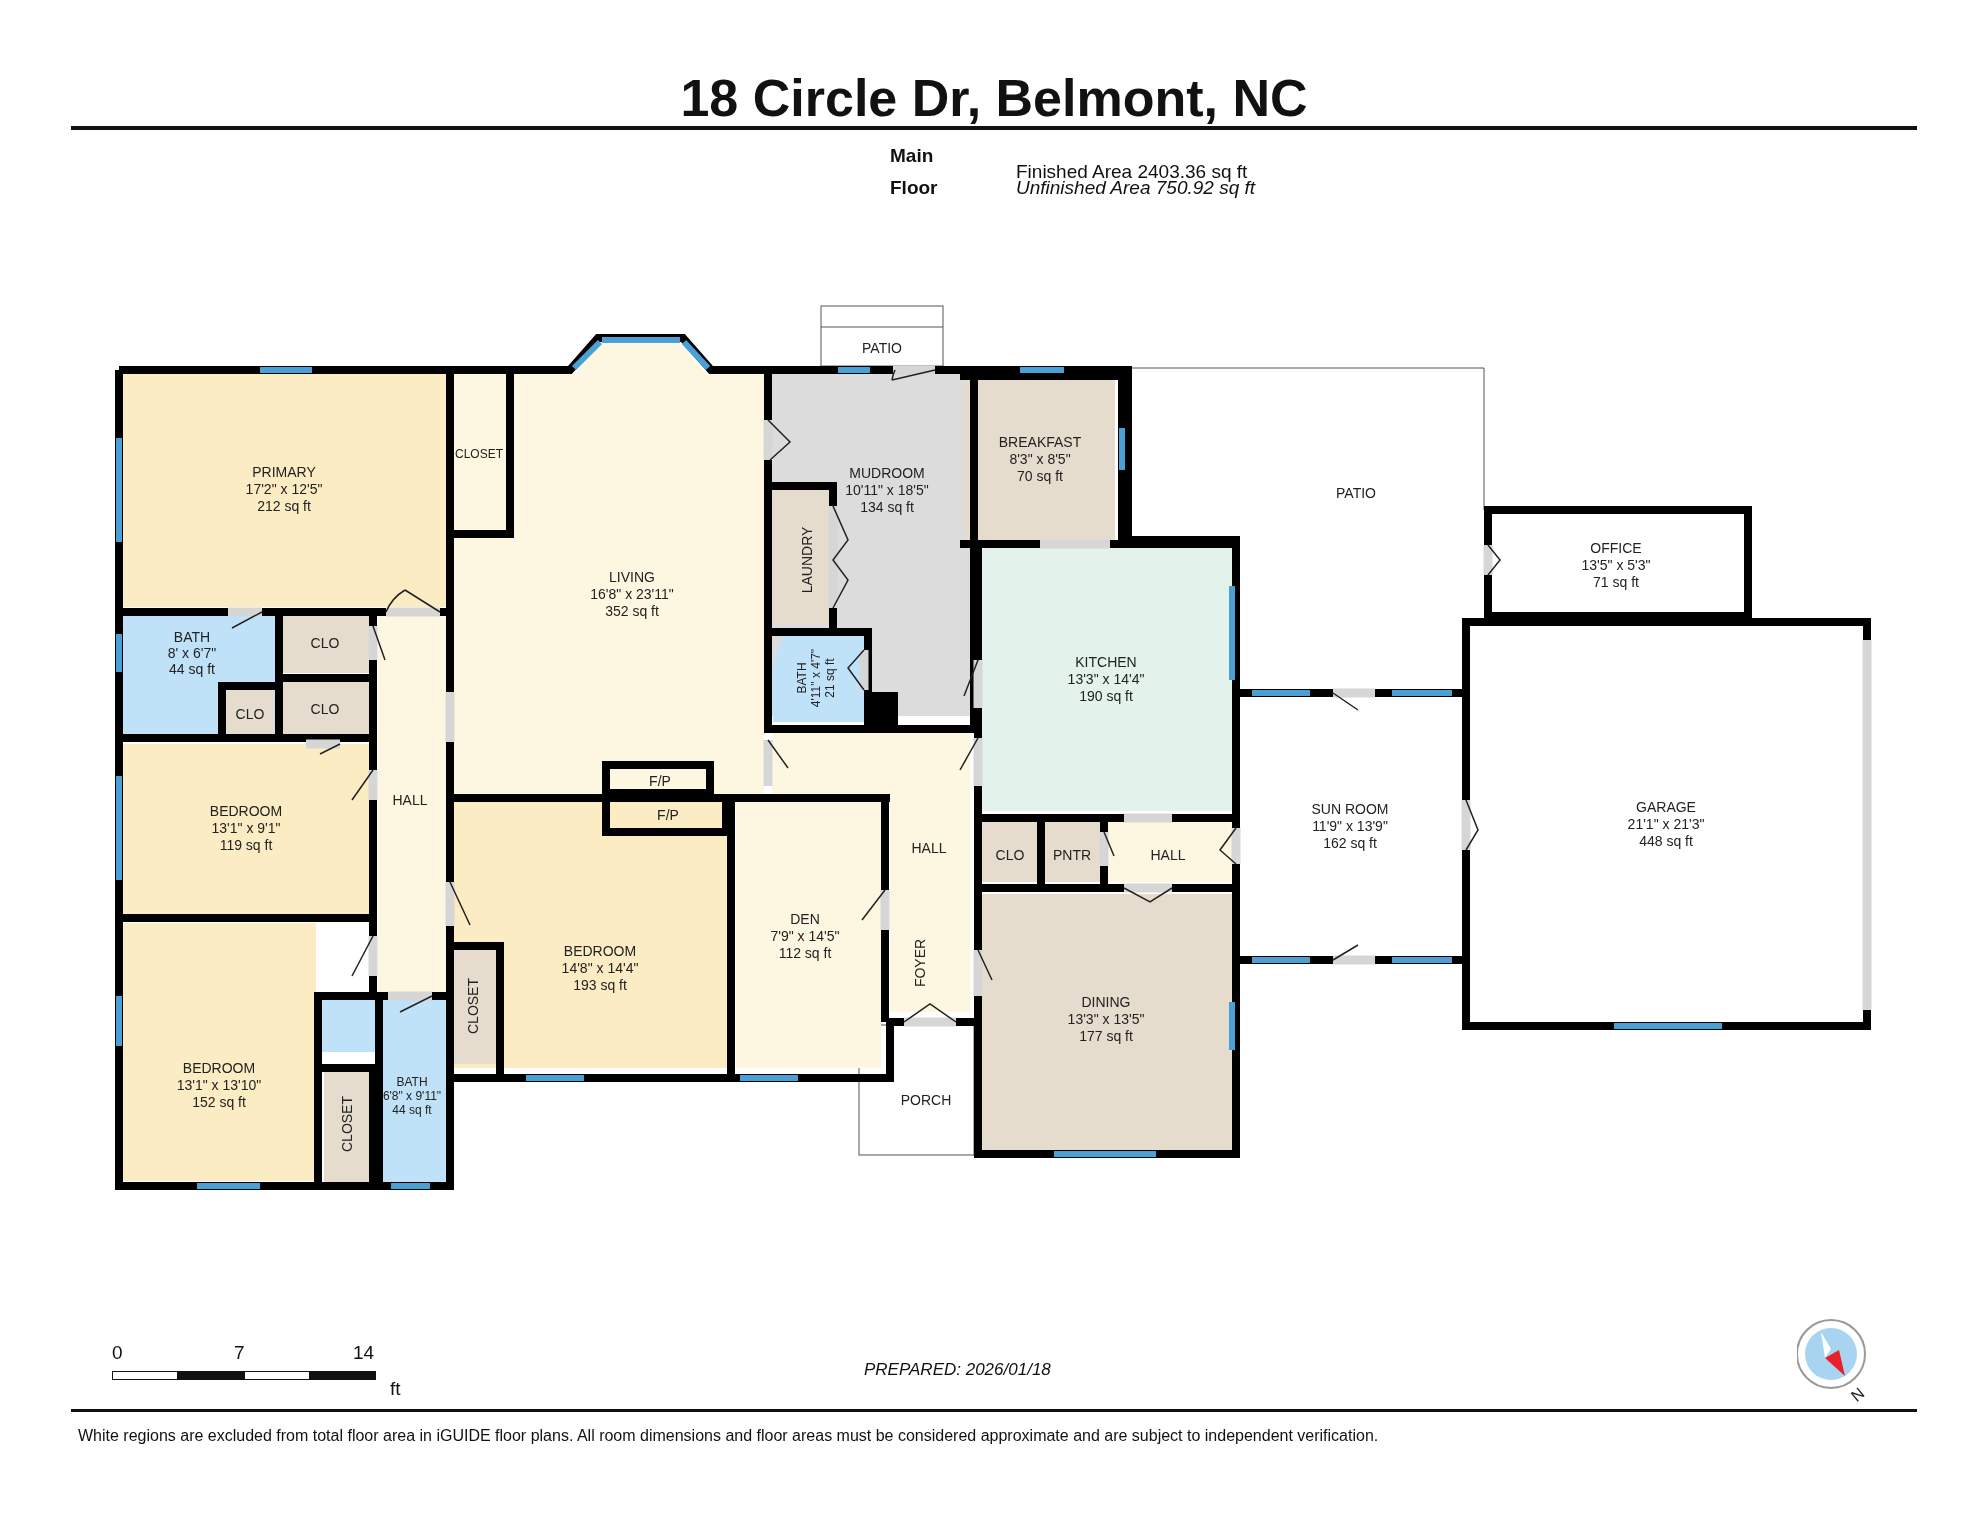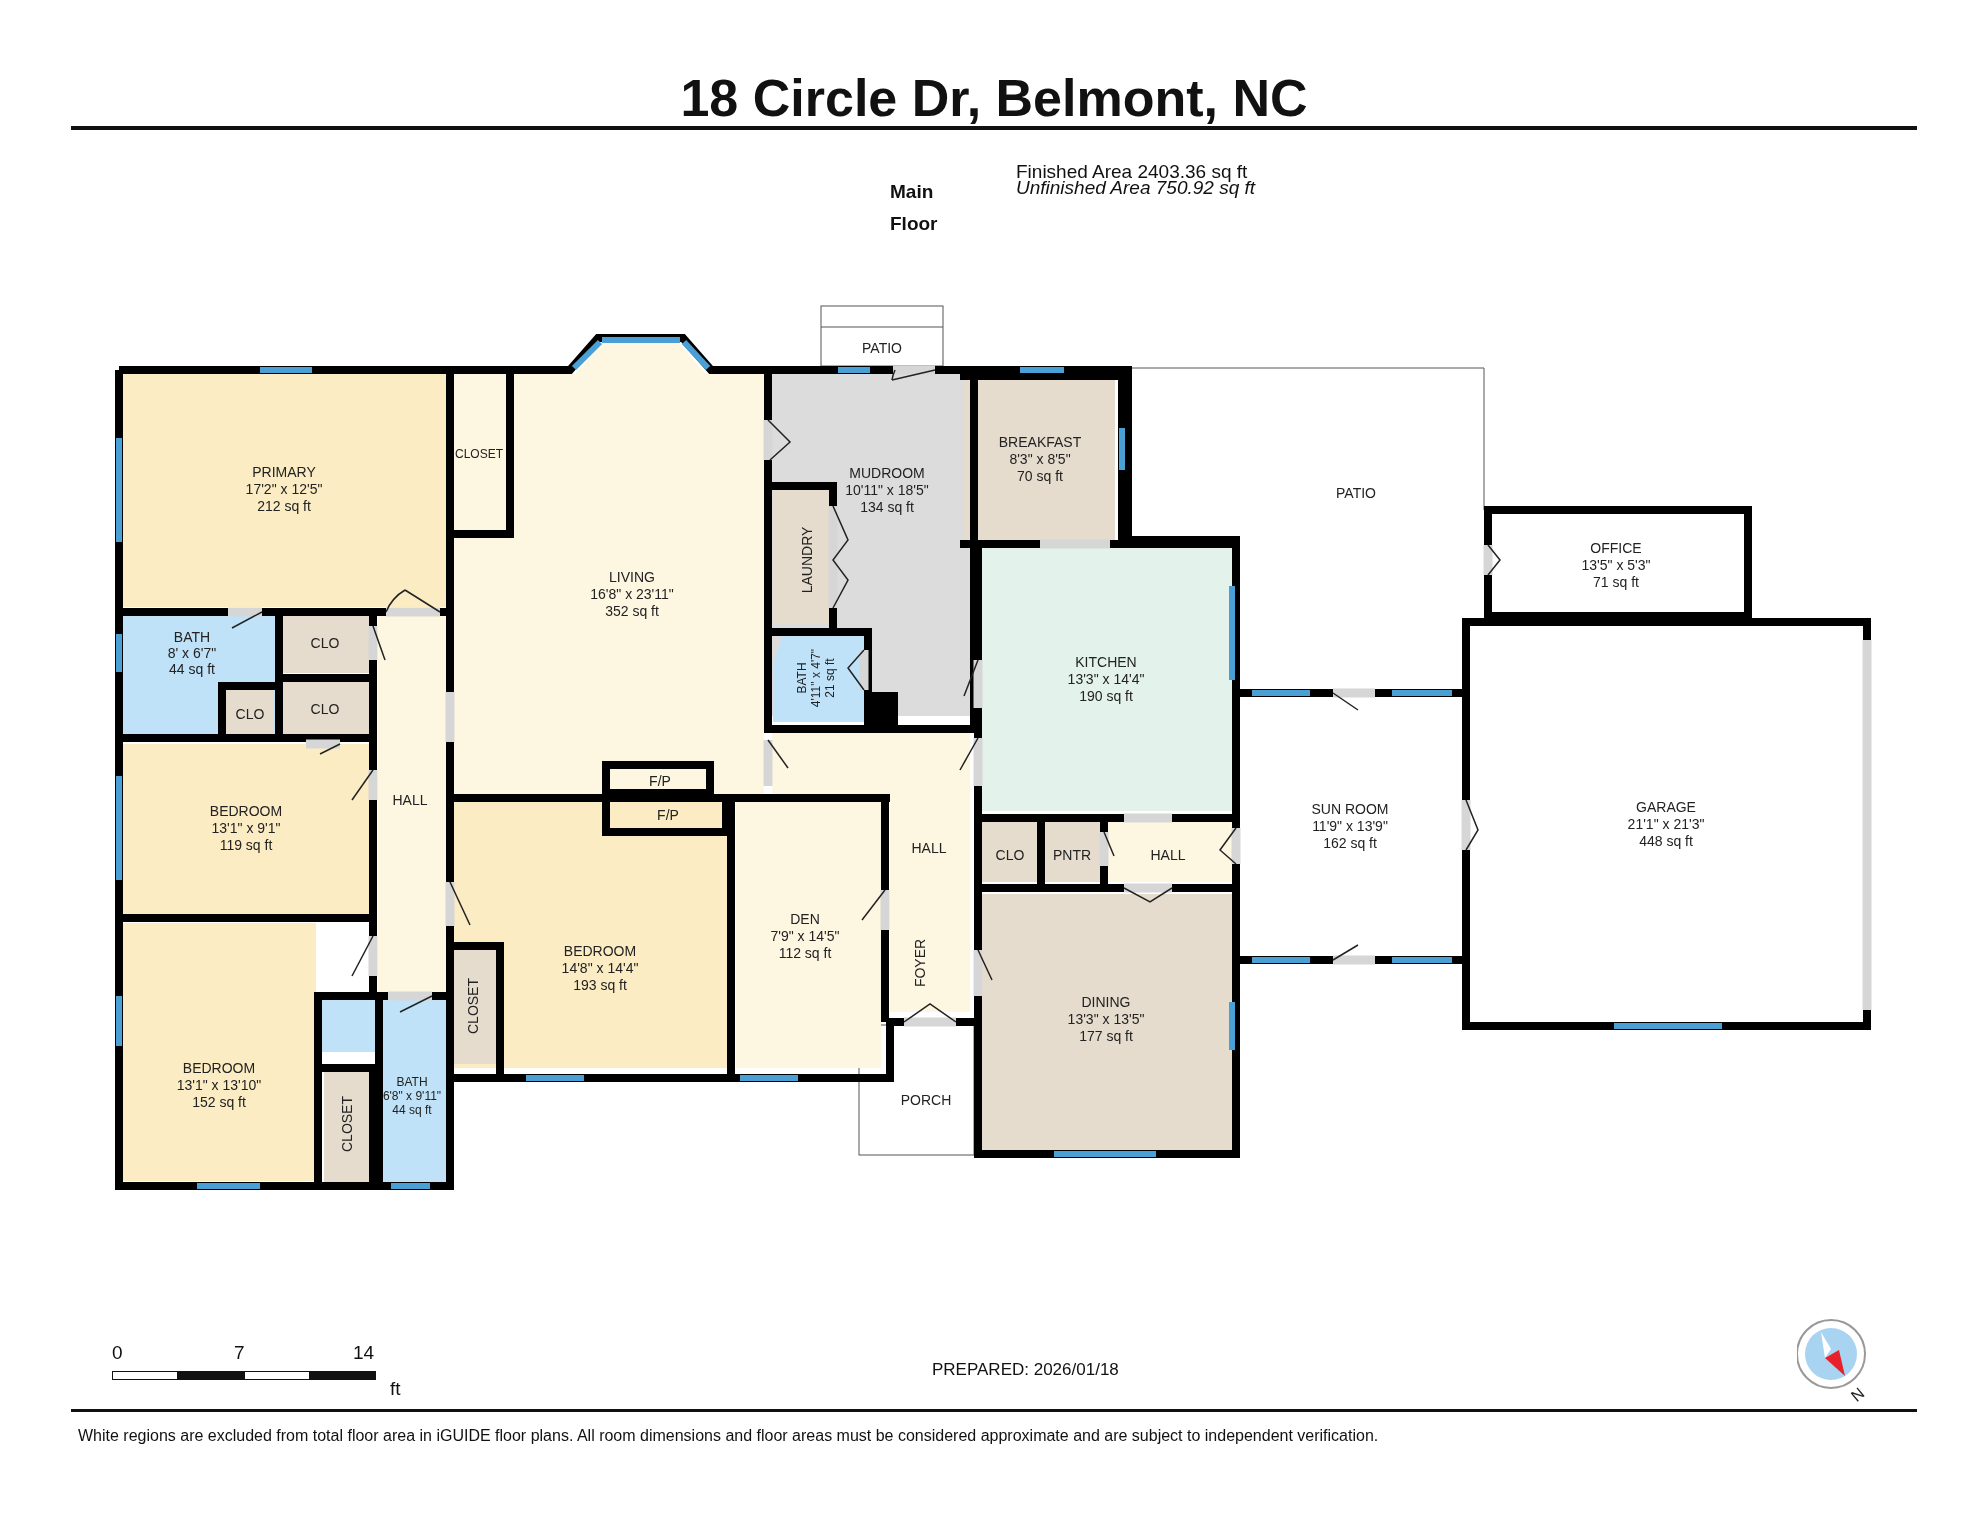--- a/index.html
+++ b/index.html
@@ -1,30 +1,30 @@
 <!DOCTYPE html>
 <html><head>
 <meta charset="utf-8">
 <style>
   html,body{margin:0;padding:0;background:#fff;}
   body{width:1988px;height:1536px;position:relative;overflow:hidden;font-family:"Liberation Sans",sans-serif;color:#111;}
   .title{position:absolute;left:0;width:1988px;top:68px;text-align:center;font-weight:bold;font-size:52px;}
   .rule{position:absolute;left:71px;width:1846px;height:4px;background:#111;}
   .floor-info{position:absolute;top:140px;left:890px;font-size:19px;line-height:32px;}
-  .floor-info .lbl{position:absolute;left:0;top:0;font-weight:bold;margin-top:36px;}
+  .floor-info .lbl{position:absolute;left:0;top:0;font-weight:bold;}
   .floor-info .v1{position:absolute;left:126px;top:16px;white-space:nowrap;}
   .floor-info .v2{position:absolute;left:126px;top:32px;white-space:nowrap;font-style:italic;}
   svg.plan{position:absolute;left:0;top:0;}
   .rl{font-family:"Liberation Sans",sans-serif;font-size:14px;fill:#222;text-anchor:middle;}
   .rs{font-family:"Liberation Sans",sans-serif;font-size:12px;fill:#222;text-anchor:middle;}
   .scale{position:absolute;left:112px;top:1342px;}
   .scale .tick{position:absolute;top:0;font-size:19px;}
   .scale .bar{position:absolute;top:29px;height:9px;border:1px solid #111;box-sizing:border-box;}
   .scale .unit{position:absolute;top:36px;left:278px;font-size:19px;}
-  .prepared{position:absolute;top:1360px;left:932px;font-size:17px;}
+  .prepared{position:absolute;top:1360px;left:864px;font-size:17px;font-style:italic;}
   .disclaimer{position:absolute;top:1427px;left:78px;font-size:16px;}
   .compass{position:absolute;left:1797px;top:1318px;}
 </style>
 </head>
 <body>
 
 <div class="title">18 Circle Dr, Belmont, NC</div>
 <div class="rule" style="top:126px"></div>
 
 <div class="floor-info">

